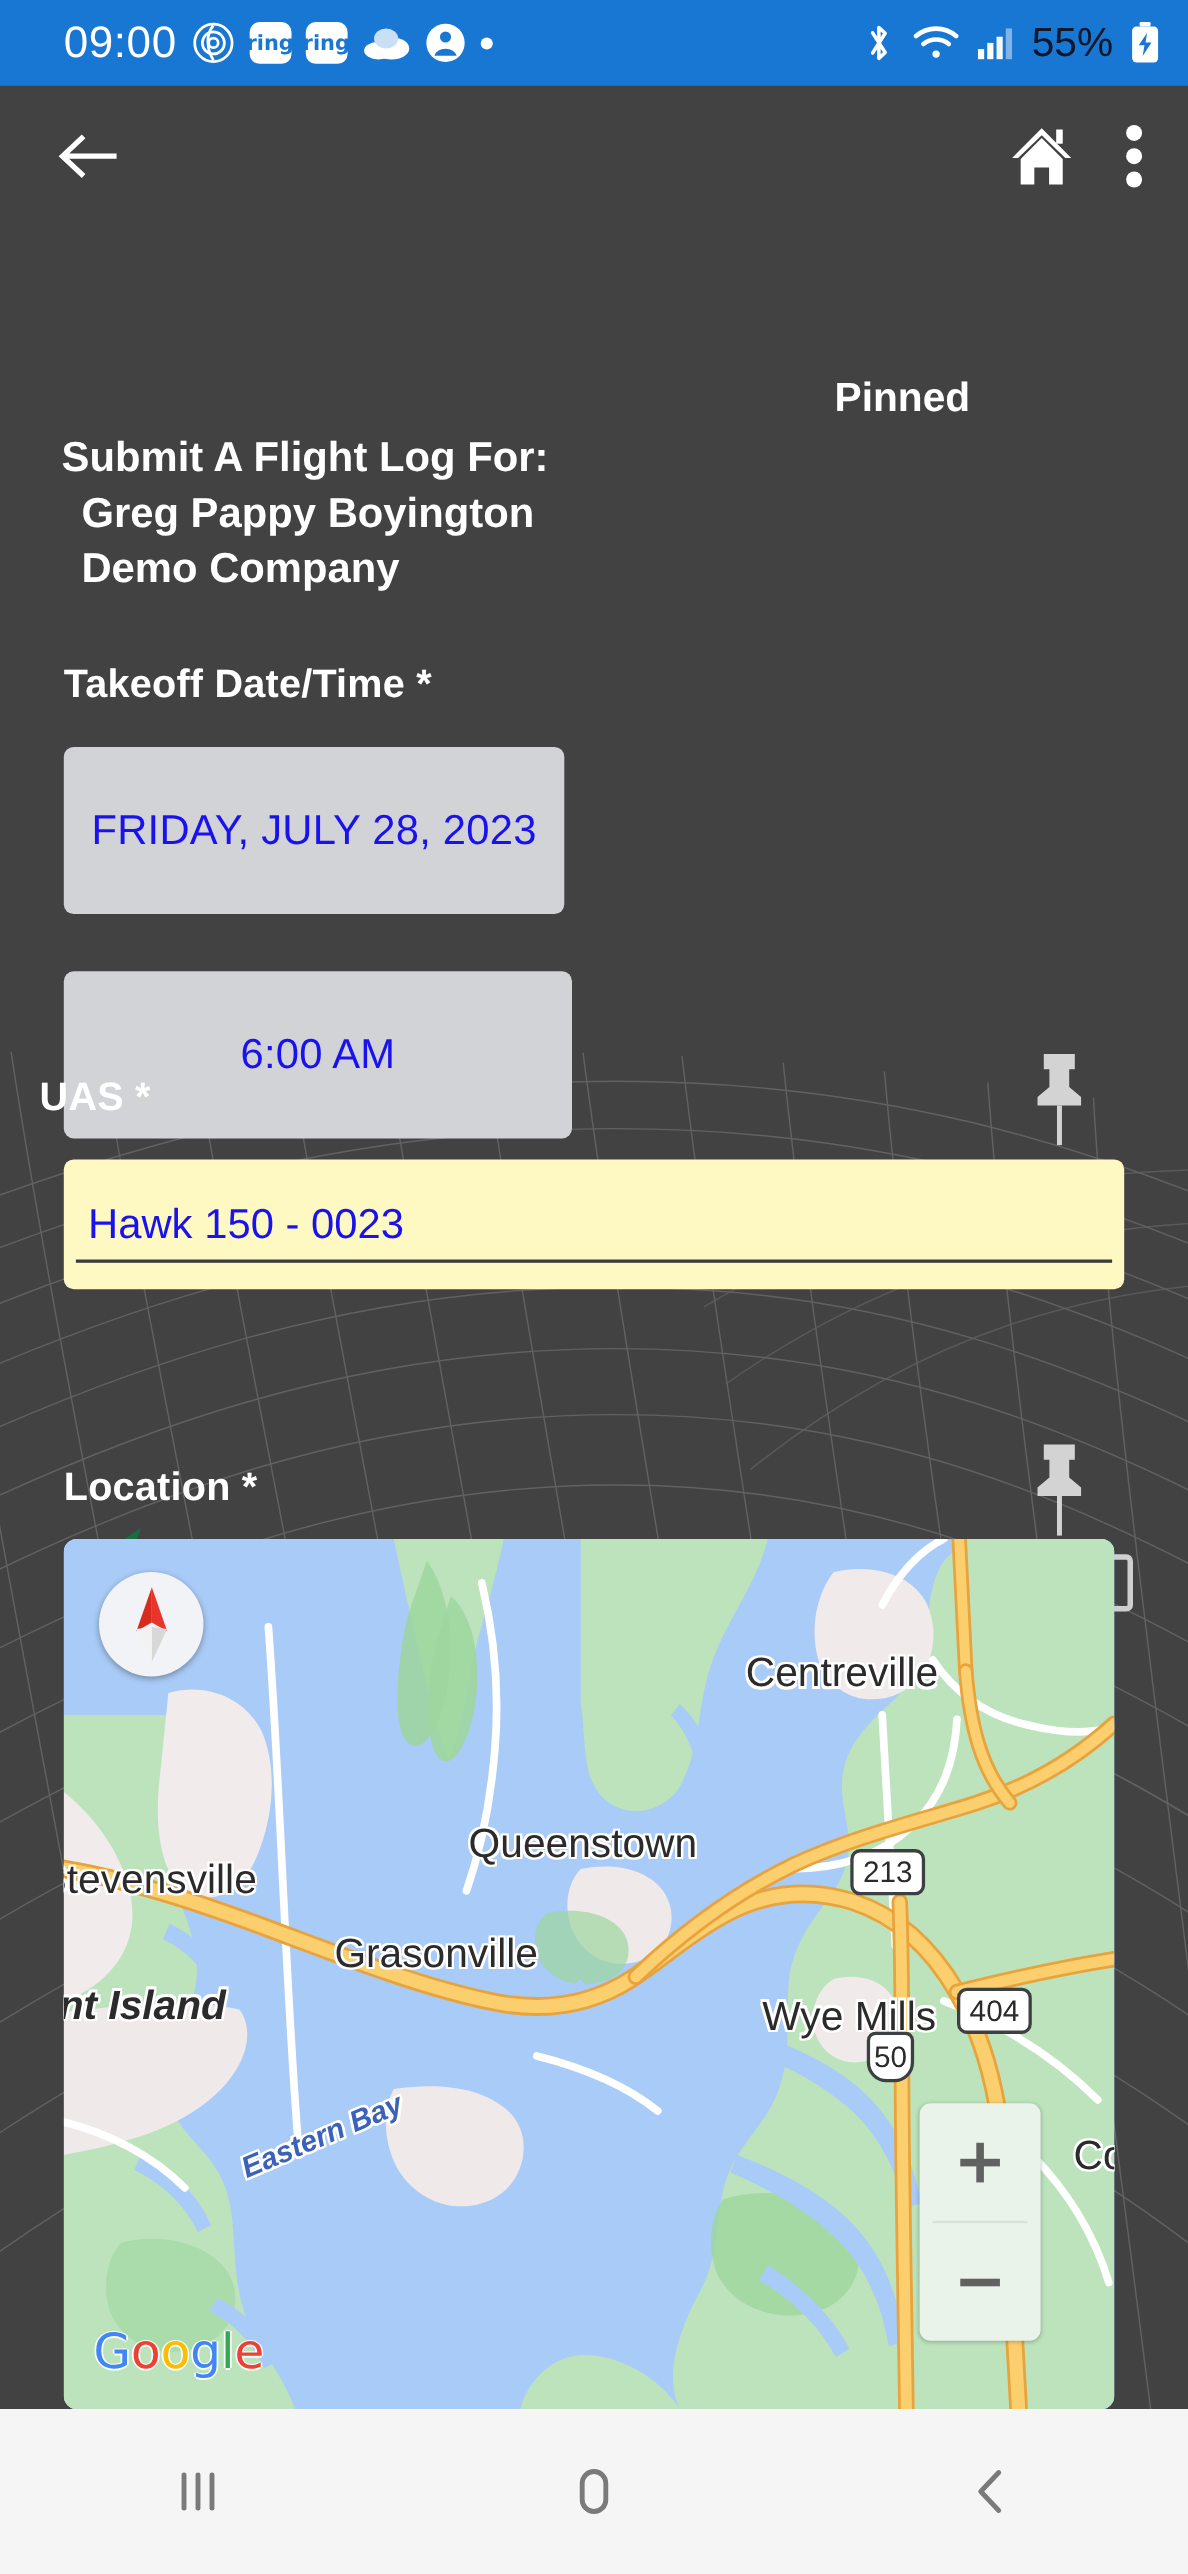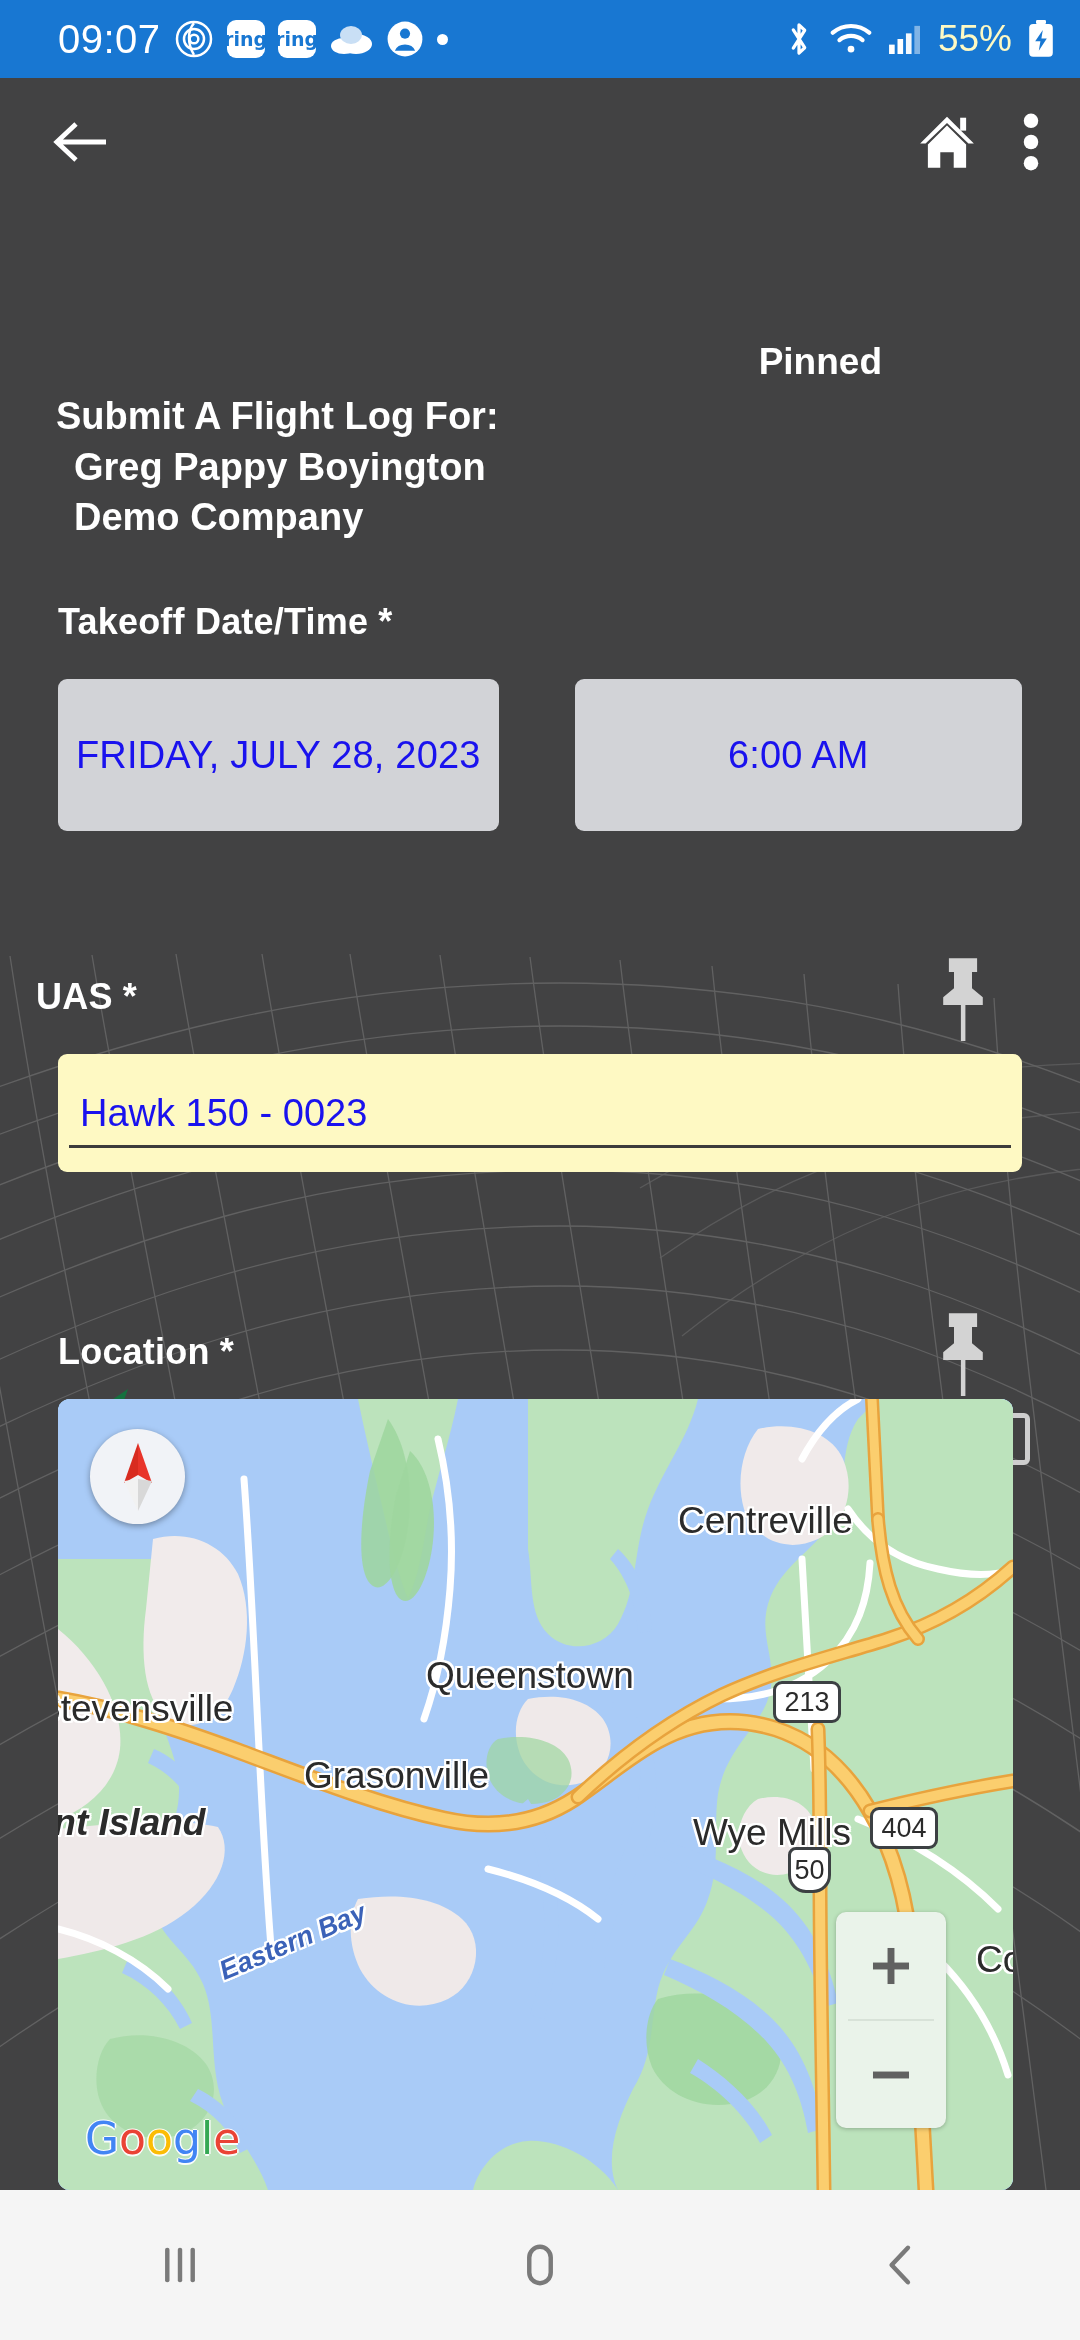--- a/index.html
+++ b/index.html
@@ -27,21 +27,21 @@
   }
   #status-left { display: flex; align-items: center; gap: 13px; }
   #clock {
     font-size: 40px; font-weight: 400; letter-spacing: 0.5px;
     color: #fff; line-height: 1;
   }
   .sb-icon { display: flex; align-items: center; justify-content: center; }
   #status-right {
     margin-left: auto; display: flex; align-items: center; gap: 16px;
   }
-  #battery-pct { font-size: 37px; color: #fef9c3; letter-spacing: 0px; }
+  #battery-pct { font-size: 37px; color: #0f172a; letter-spacing: 0px; }
 
   .ringbox {
     width: 38px; height: 38px; border-radius: 9px; background: #fff;
     color: #1877D2; font-size: 19px; font-weight: 700;
     display: flex; align-items: center; justify-content: center;
     font-family: "DejaVu Sans", sans-serif;
   }
   .dot-white { width: 11px; height: 11px; border-radius: 50%; background: #fff; }
 
   
@@ -83,21 +83,21 @@
   }
   #submit-for .ind { display: block; padding-left: 18px; }
 
   
   #takeoff-section { position: absolute; left: 0; top: 395px; width: 1080px; }
   .field-label {
     font-size: 36px; font-weight: 700; color: #fff; letter-spacing: 0.2px;
   }
   #takeoff-label { margin-left: 58px; }
   #datetime-row {
-    display: flex; gap: 76px; margin-top: 36px; padding: 0 58px;
+    display: flex; gap: 52px; margin-top: 36px; padding: 0 58px; flex-direction: column;
   }
   .dt-box {
     background: #D2D3D7; border-radius: 9px;
     height: 152px; display: flex; align-items: center; justify-content: center;
   }
   #date-box { width: 455px; }
   #time-box { width: 462px; }
   .dt-text { font-size: 38px; color: #1A12EE; letter-spacing: 0.2px; }
 
   
@@ -200,21 +200,21 @@
   }
   .nav-btn { width: 180px; height: 110px; display:flex; align-items:center; justify-content:center; }
 </style>
 </head>
 <body>
 
 <div id="screen">
 
   <div id="status-bar">
     <div id="status-left">
-      <div id="clock">09:07</div>
+      <div id="clock">09:00</div>
 
       <div class="sb-icon">
         <svg width="40" height="40" viewBox="0 0 24 24">
           <circle cx="12" cy="12" r="10.2" fill="none" stroke="#fff" stroke-width="1.5"></circle>
           <path d="M12 2.5 C 8 7 8 15 12 21.5" fill="none" stroke="#fff" stroke-width="1.5"></path>
           <circle cx="12" cy="12" r="6" fill="none" stroke="#fff" stroke-width="1.5"></circle>
           <circle cx="12" cy="12" r="2.6" fill="none" stroke="#fff" stroke-width="1.5"></circle>
         </svg>
       </div>
 

